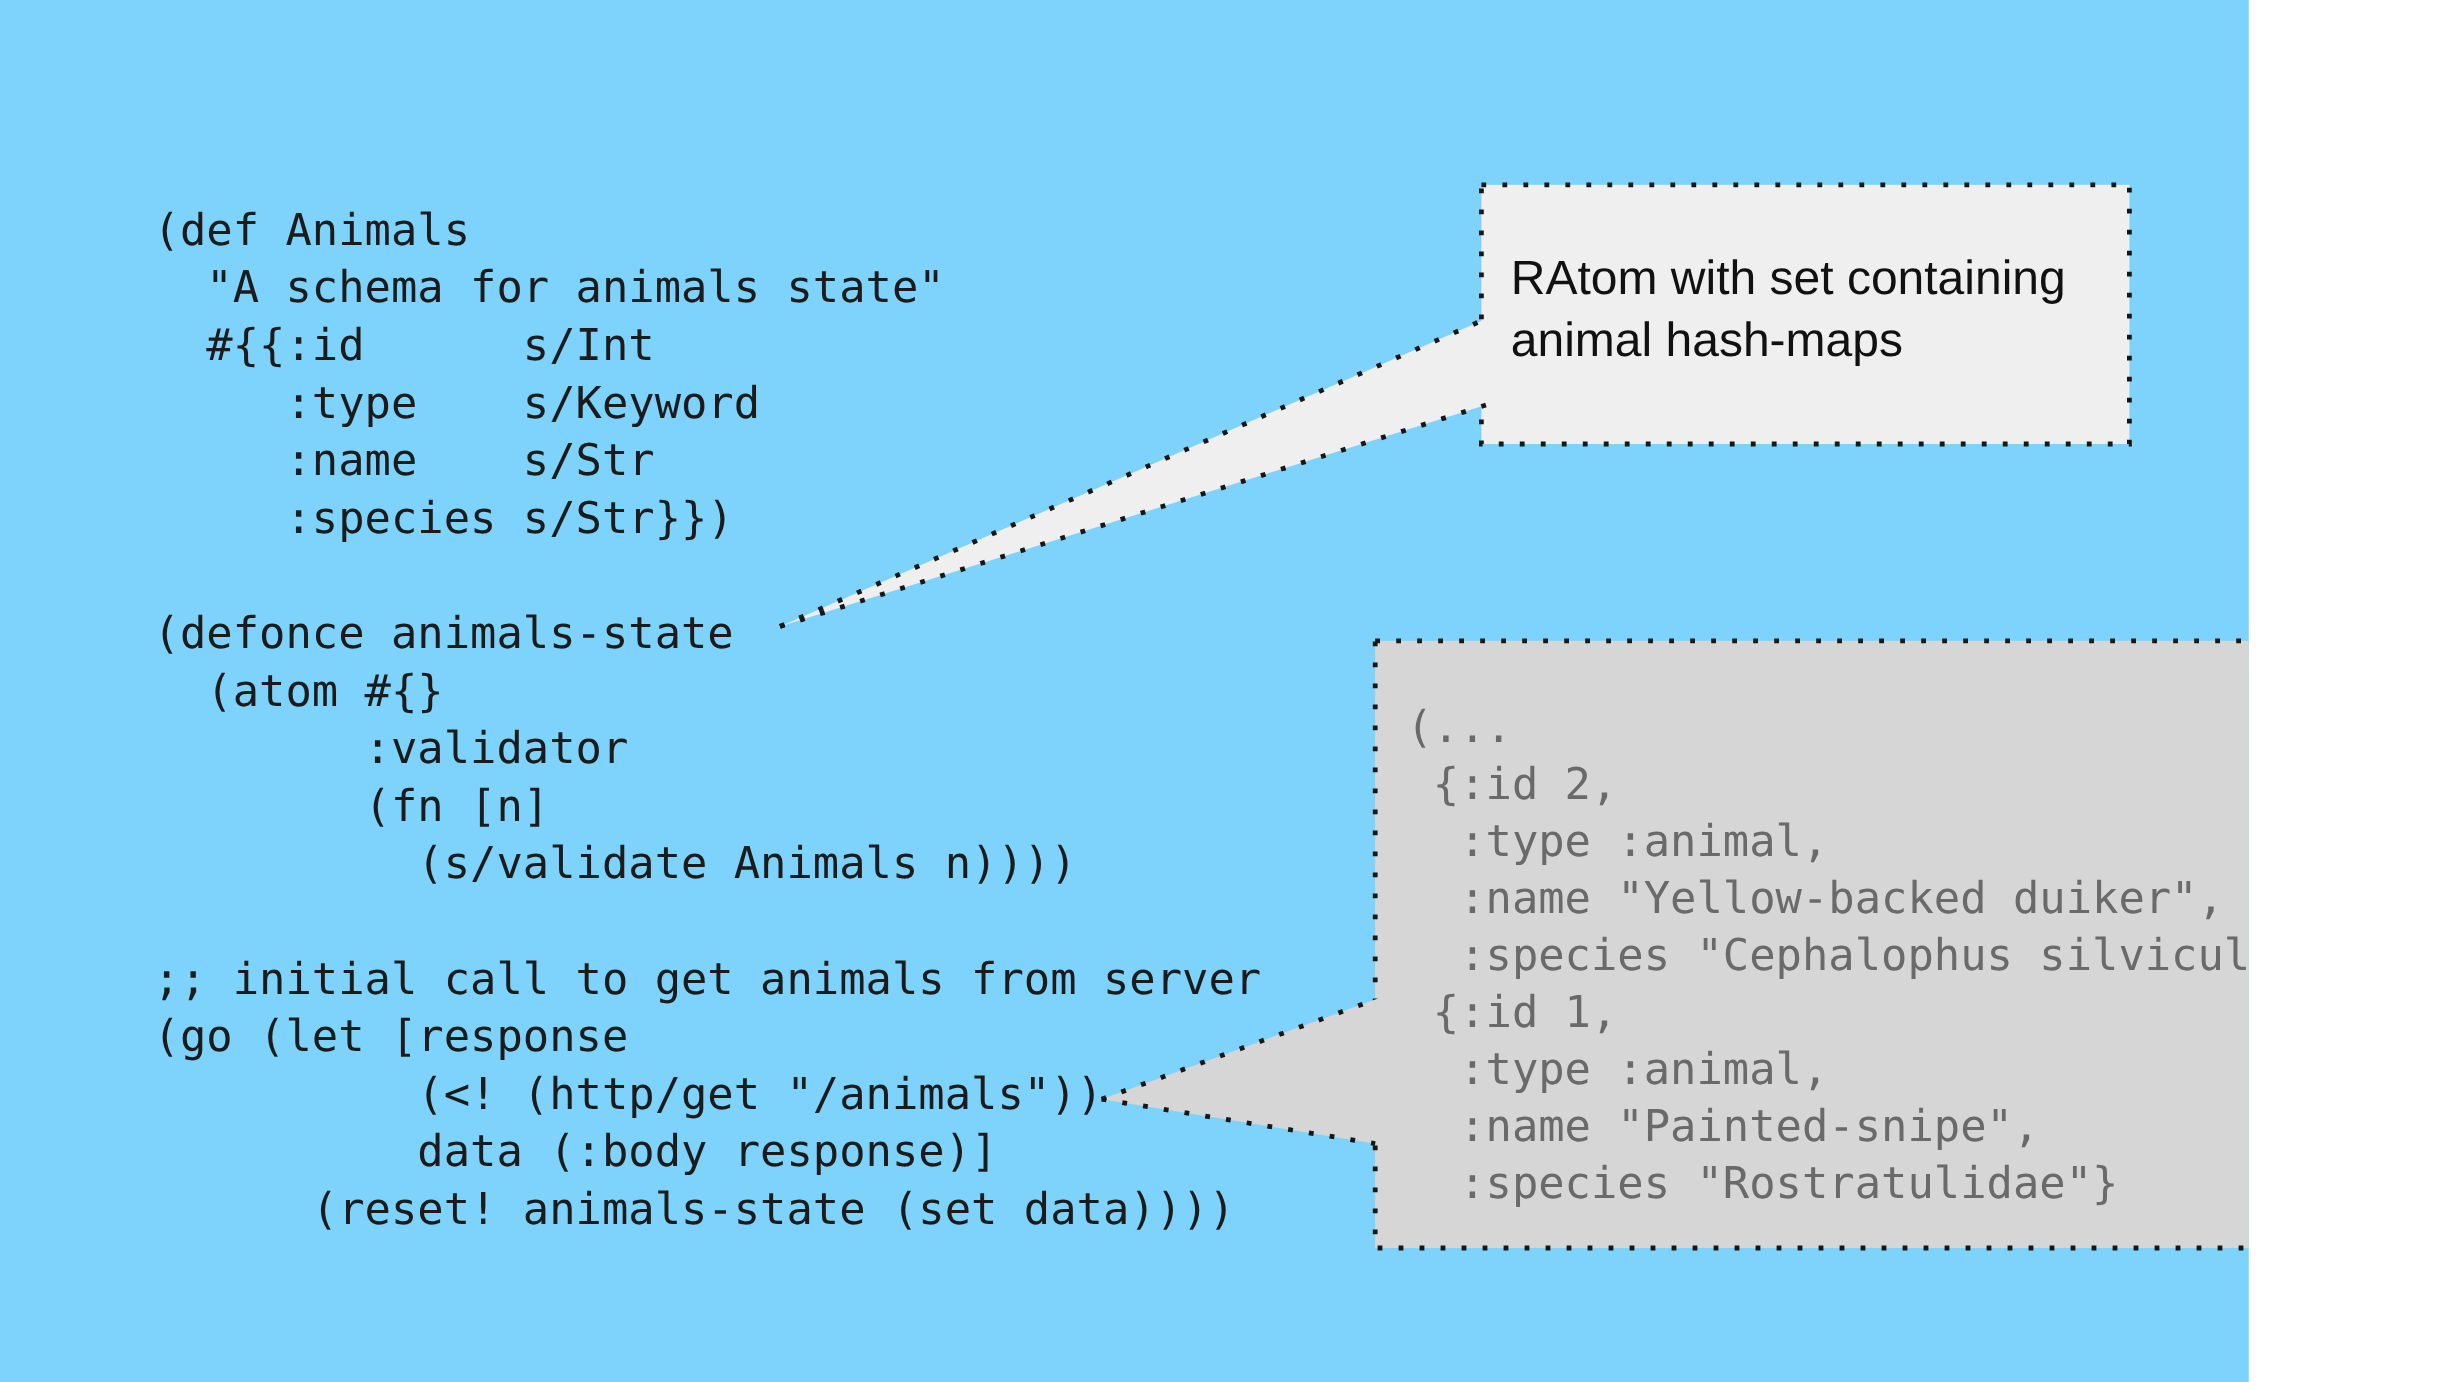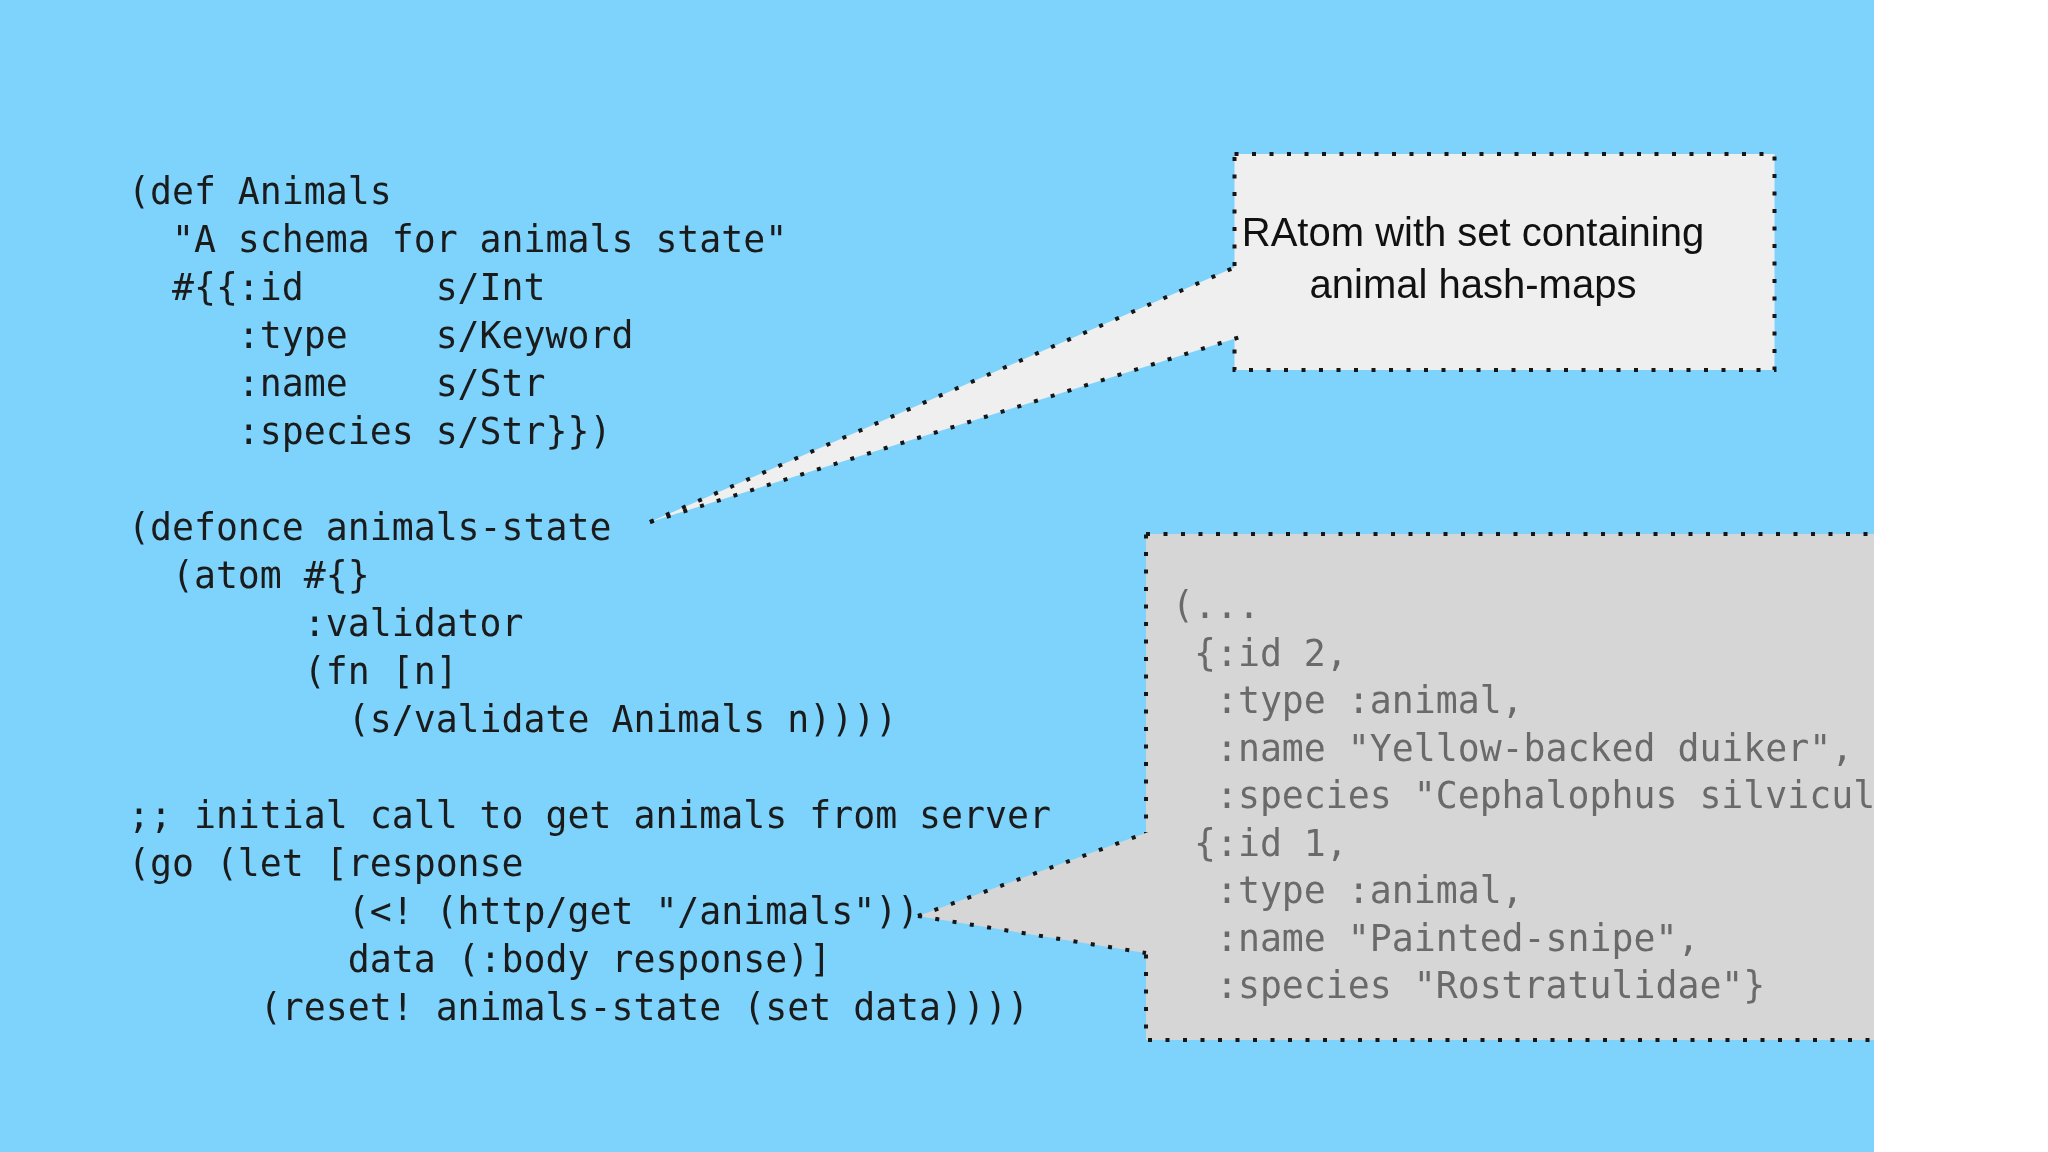--- a/index.html
+++ b/index.html
@@ -31,28 +31,27 @@
     color: #1b1b1b;
   }
   pre.sample-code {
     left: 1172px;
     top: 582px;
     line-height: 47.5px;
     color: #6a6a6a;
   }
   .note {
     position: absolute;
-    left: 1223px;
+    left: 1259px;
     top: 206px;
     width: 500px;
     font-size: 40px;
     line-height: 52px;
     color: #111111;
     white-space: pre-line;
-    text-align: center;
   }
 </style>
 </head>
 <body>
 
 <div class="canvas">
 
   <svg class="shapes" viewBox="0 0 2048 1152" xmlns="http://www.w3.org/2000/svg">
 
     <rect x="1234.5" y="154" width="540" height="216" fill="#efefef" stroke="#161616" stroke-width="4" stroke-dasharray="4 13.5" stroke-linecap="butt"></rect>

